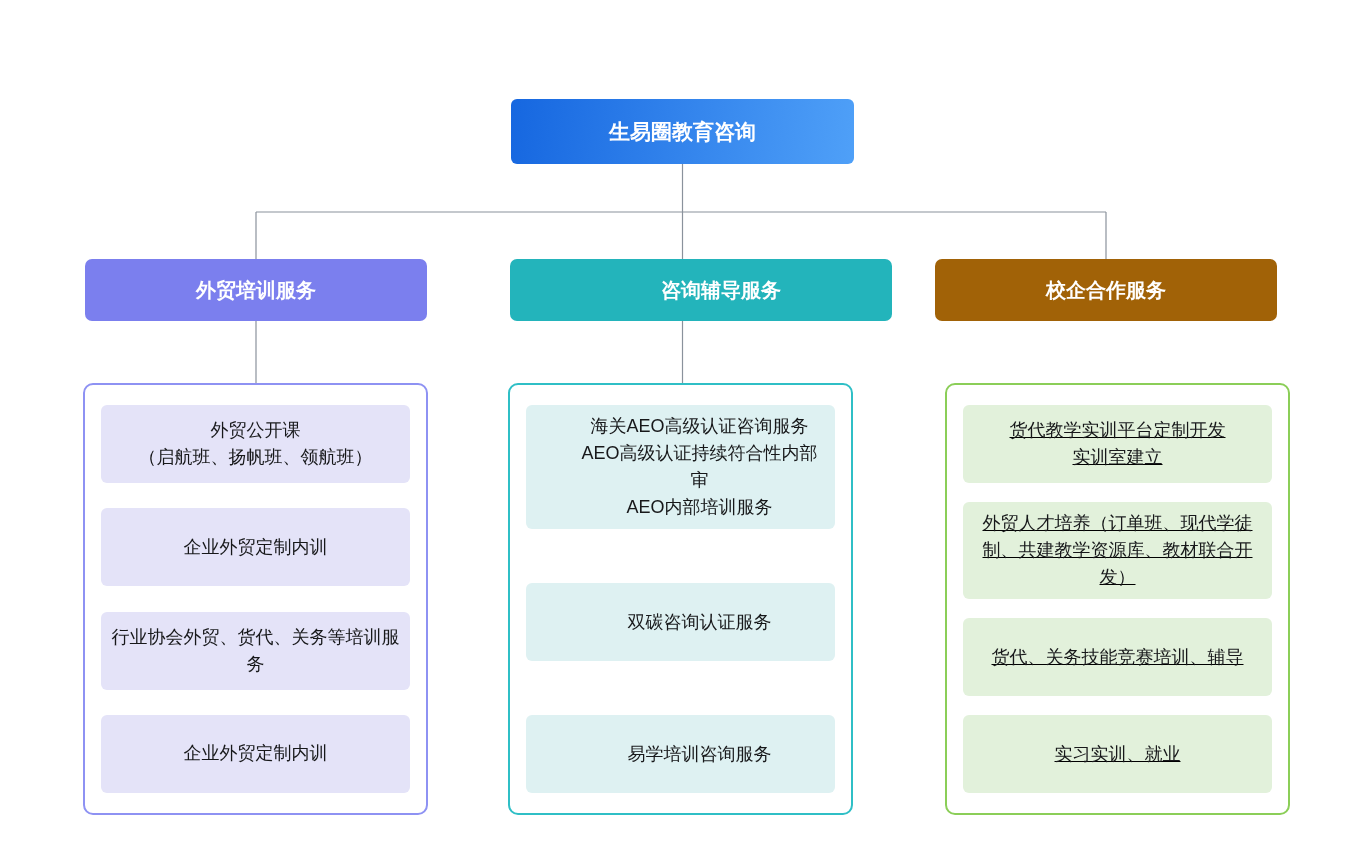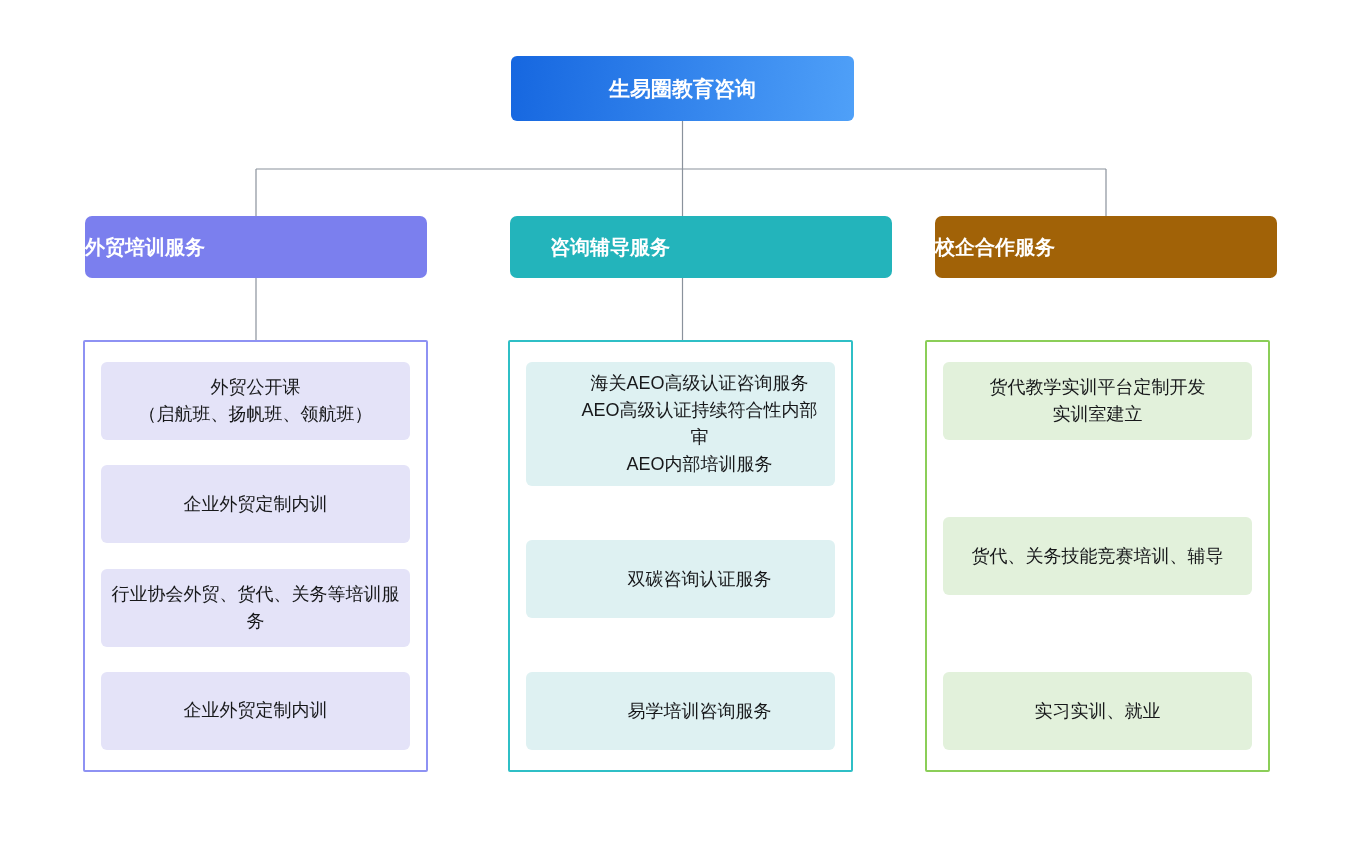--- a/index.html
+++ b/index.html
@@ -3,20 +3,21 @@
 <meta charset="utf-8">
 <style>
   html, body { margin: 0; padding: 0; background: #ffffff; }
   .canvas {
     position: relative;
     width: 1360px;
     height: 787px;
     background: #ffffff;
     font-family: "Liberation Sans", sans-serif;
     overflow: hidden;
+    margin-top: 43px;
   }
   .connectors {
     position: absolute;
     left: 0; top: 0;
     width: 1360px; height: 844px;
     pointer-events: none;
   }
   .root-node {
     position: absolute;
     left: 511px; top: 56px;
@@ -29,42 +30,42 @@
     display: flex; align-items: center; justify-content: center;
   }
   .branch-header {
     position: absolute;
     top: 216px;
     width: 342px; height: 62px;
     border-radius: 7px;
     color: #ffffff;
     font-size: 20px;
     font-weight: bold;
-    display: flex; align-items: center; justify-content: flex-start;
+    display: flex; align-items: center; justify-content: center;
   }
   .bh1 { left: 85px;  background: #7b7fee; }
   .bh2 { left: 510px; background: #23b4bb; padding-left: 40px; }
   .bh3 { left: 935px; background: #a16207; }
   .group {
     position: absolute;
     top: 340px;
     width: 345px; height: 432px;
     border: 2px solid;
-    border-radius: 2px;
+    border-radius: 10px;
     box-sizing: border-box;
     background: #ffffff;
     display: flex;
     flex-direction: column;
     justify-content: space-between;
     padding: 20px 16px;
     gap: 18px;
   }
   .g1 { left: 83px;  border-color: #8e92f3; }
   .g2 { left: 508px; border-color: #2fbfc6; }
-  .g3 { left: 925px; border-color: #8bce58; }
+  .g3 { left: 945px; border-color: #8bce58; text-decoration: underline; }
   .item {
     border-radius: 6px;
     min-height: 78px;
     box-sizing: border-box;
     padding: 8px 10px;
     display: flex; align-items: center; justify-content: center;
     text-align: center;
     font-size: 18px;
     line-height: 27px;
     color: #17181a;
@@ -132,20 +133,23 @@
       <span>易学培训咨询服务</span>
     </div>
   </div>
 
   <div class="group g3">
     <div class="item">
       <span>货代教学实训平台定制开发
 实训室建立</span>
     </div>
     <div class="item">
+      <span>外贸人才培养（订单班、现代学徒制、共建教学资源库、教材联合开发）</span>
+    </div>
+    <div class="item">
       <span>货代、关务技能竞赛培训、辅导</span>
     </div>
     <div class="item">
       <span>实习实训、就业</span>
     </div>
   </div>
 
 </div>
 
 </body></html>

